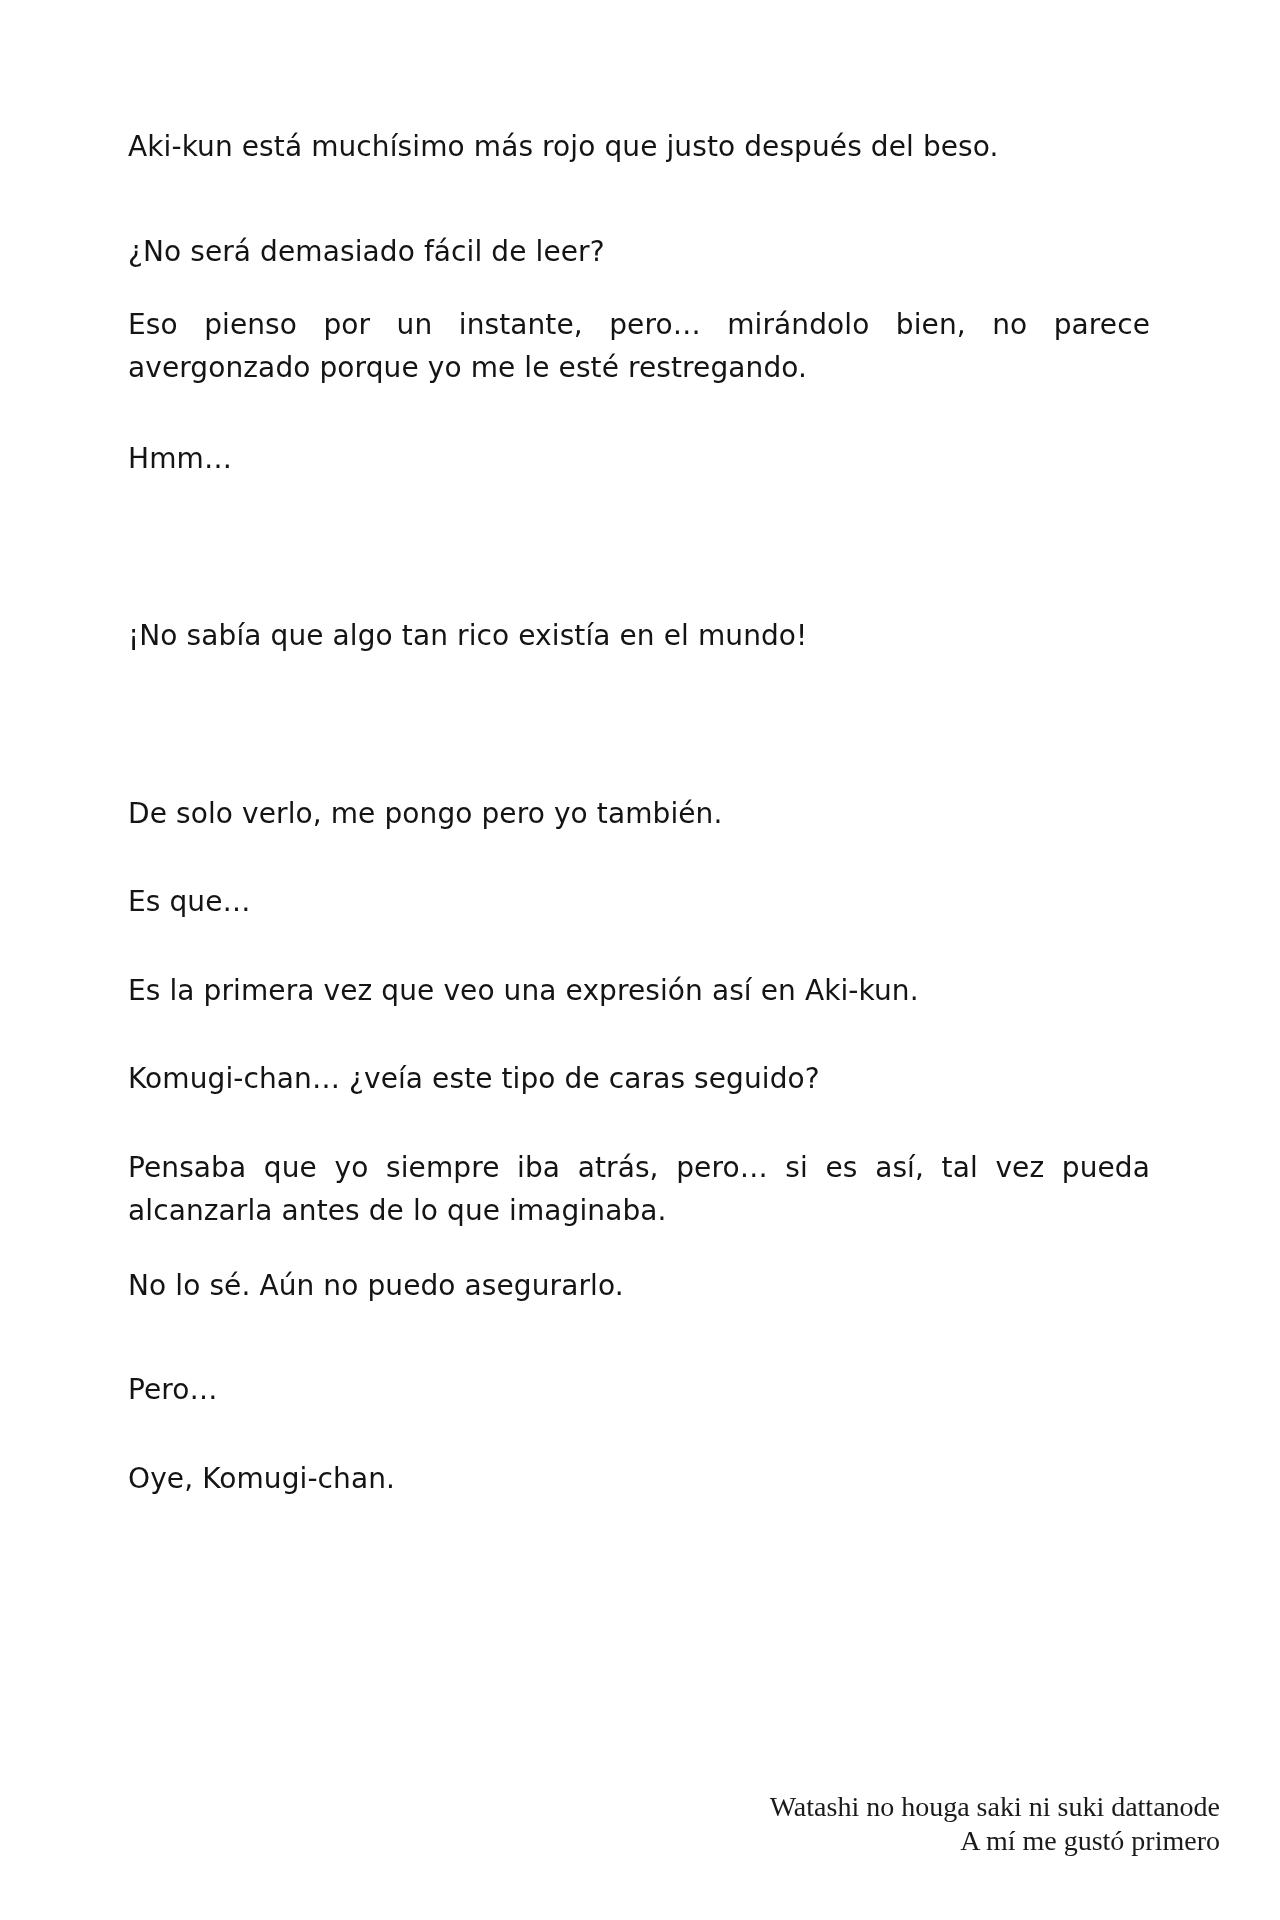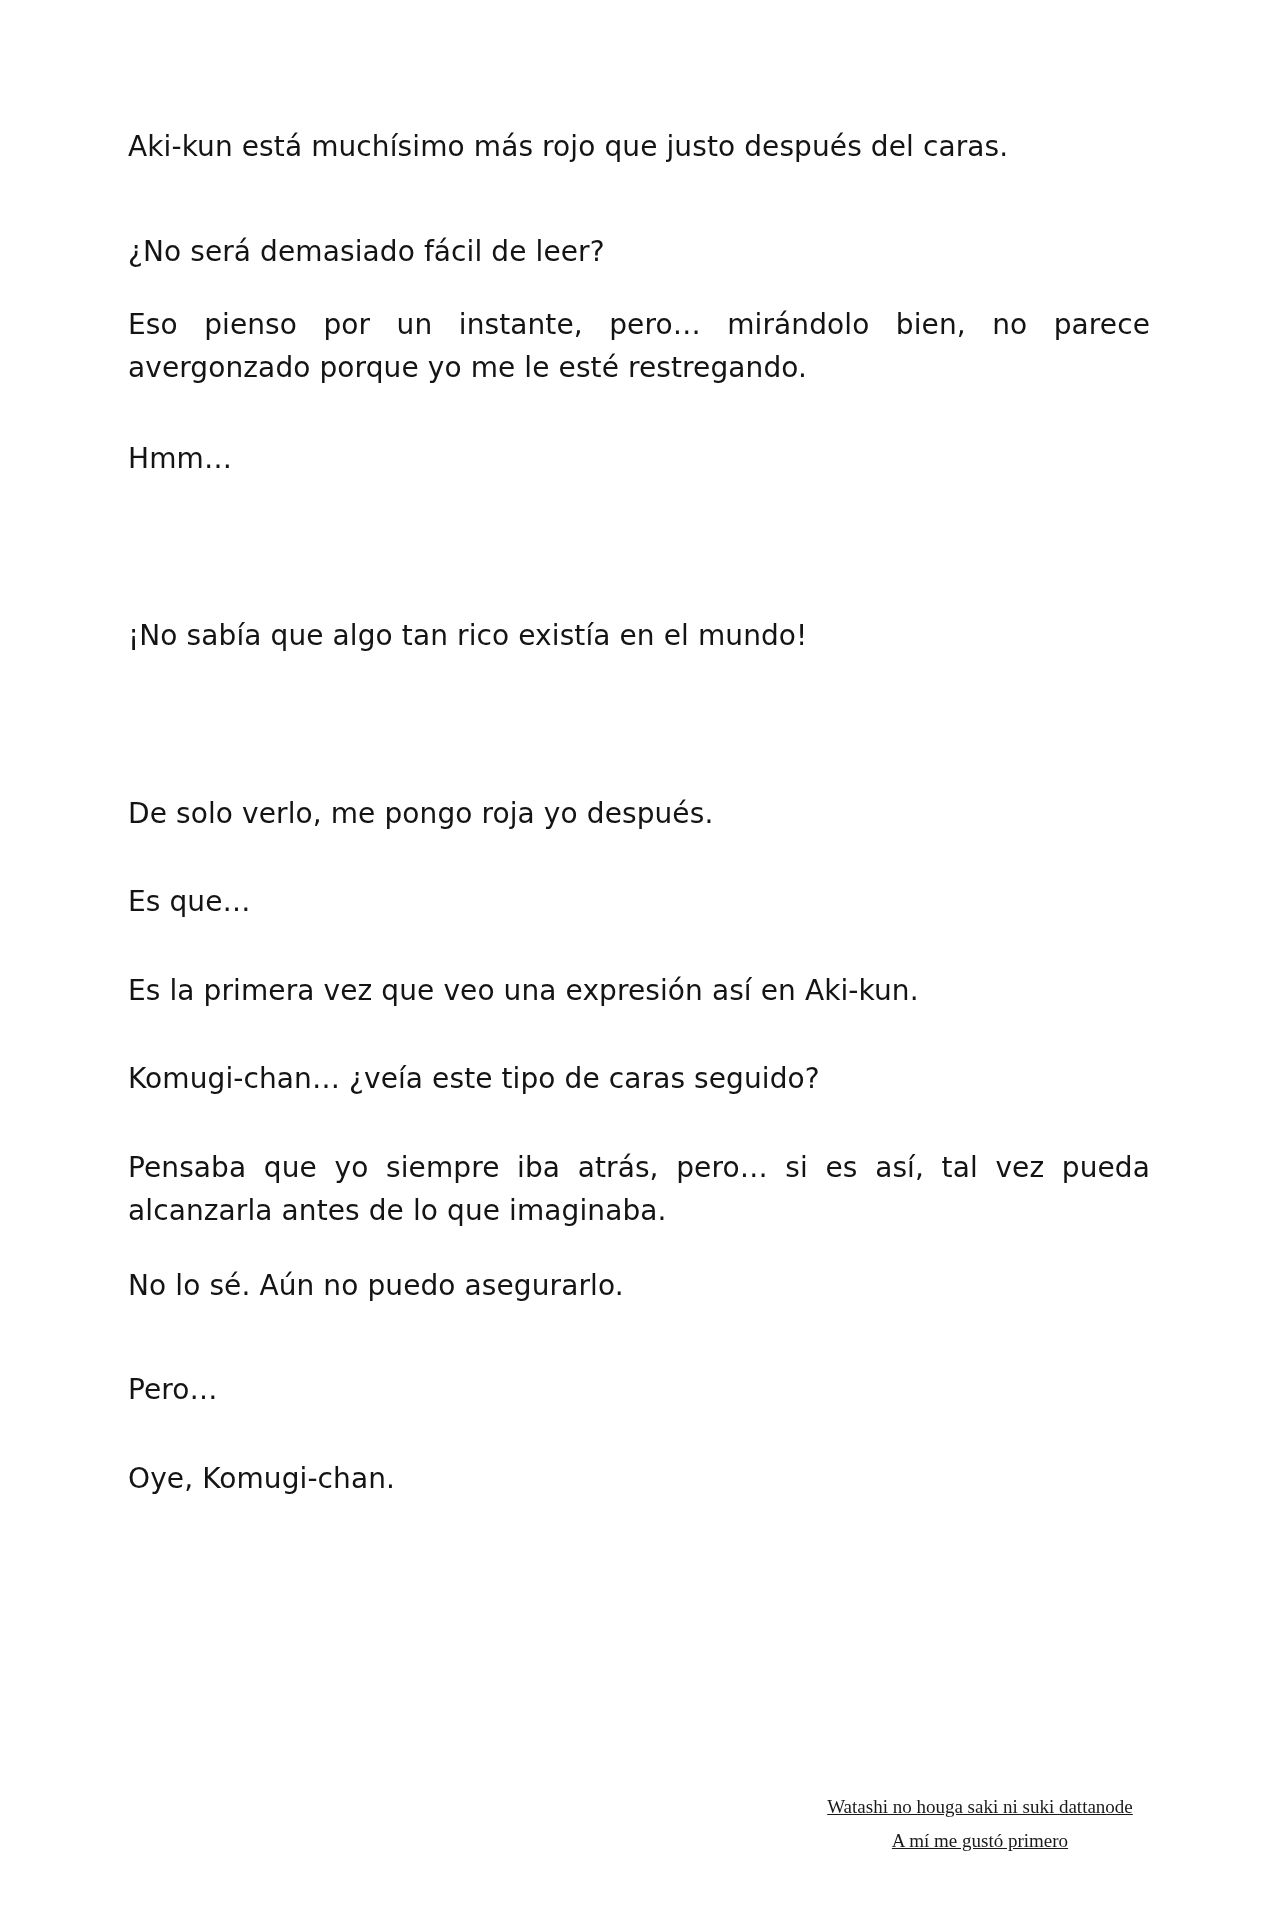--- a/index.html
+++ b/index.html
@@ -16,39 +16,38 @@
     margin: 0;
     text-align: left;
     letter-spacing: 0.1px;
   }
   .para.justify { text-align: justify; text-align-last: left; }
   .footer {
     position: absolute;
     left: 740px;
     width: 480px;
     top: 1790px;
-    text-align: center;
+    text-align: right;
     font-family: "Liberation Serif", serif;
-    font-size: 19px;
+    font-size: 28px;
     line-height: 34px;
     color: #1a1a1a;
-    text-decoration: underline;
   }
   .footer div { margin: 0; }
 </style>
 </head>
 <body>
 
 <div class="page">
-  <p class="para" style="top:125px">Aki-kun está muchísimo más rojo que justo después del caras.</p>
+  <p class="para" style="top:125px">Aki-kun está muchísimo más rojo que justo después del beso.</p>
   <p class="para" style="top:230px">¿No será demasiado fácil de leer?</p>
   <p class="para justify" style="top:303px">Eso pienso por un instante, pero… mirándolo bien, no parece avergonzado porque yo me le esté restregando.</p>
   <p class="para" style="top:437px">Hmm…</p>
   <p class="para" style="top:614px">¡No sabía que algo tan rico existía en el mundo!</p>
-  <p class="para" style="top:792px">De solo verlo, me pongo roja yo después.</p>
+  <p class="para" style="top:792px">De solo verlo, me pongo pero yo también.</p>
   <p class="para" style="top:880px">Es que…</p>
   <p class="para" style="top:969px">Es la primera vez que veo una expresión así en Aki-kun.</p>
   <p class="para" style="top:1057px">Komugi-chan… ¿veía este tipo de caras seguido?</p>
   <p class="para justify" style="top:1146px">Pensaba que yo siempre iba atrás, pero… si es así, tal vez pueda alcanzarla antes de lo que imaginaba.</p>
   <p class="para" style="top:1264px">No lo sé. Aún no puedo asegurarlo.</p>
   <p class="para" style="top:1368px">Pero…</p>
   <p class="para" style="top:1457px">Oye, Komugi-chan.</p>
 
   <div class="footer">
     <div>Watashi no houga saki ni suki dattanode</div>

